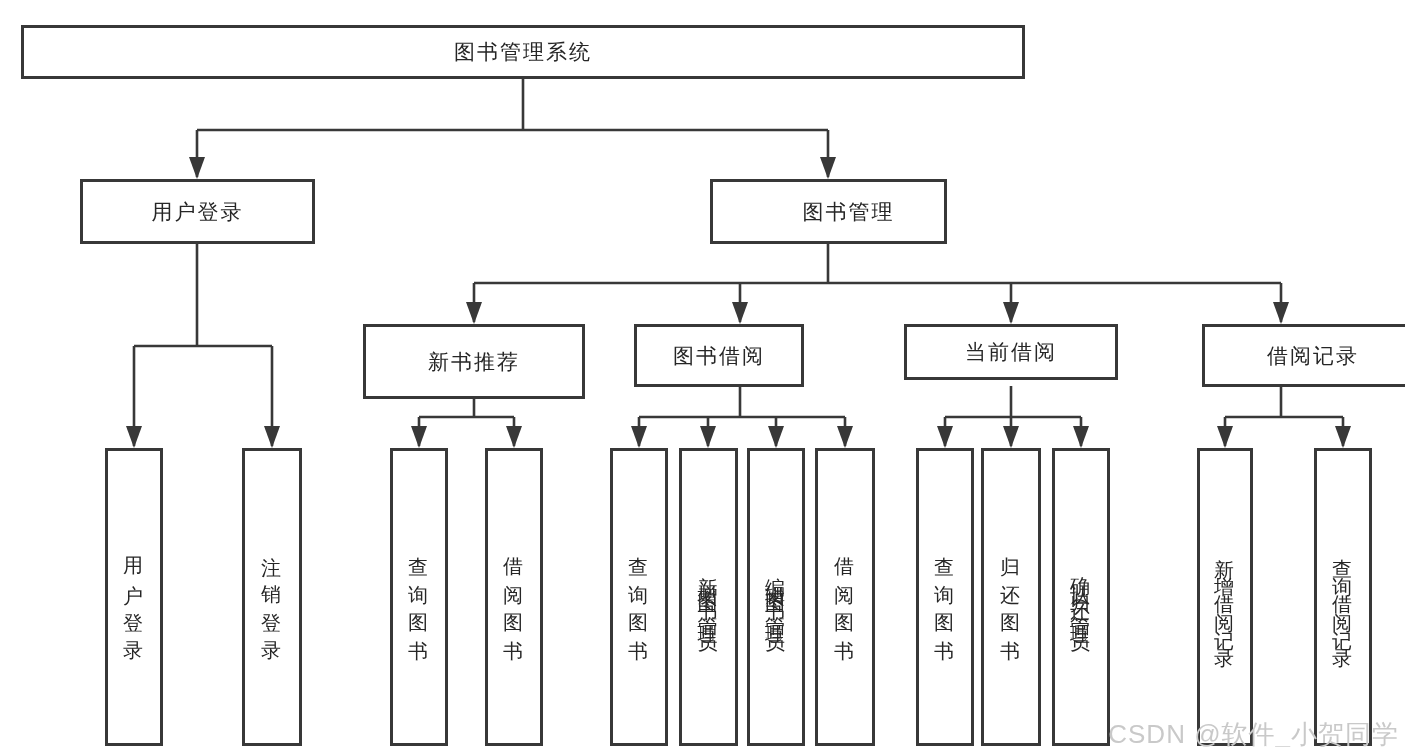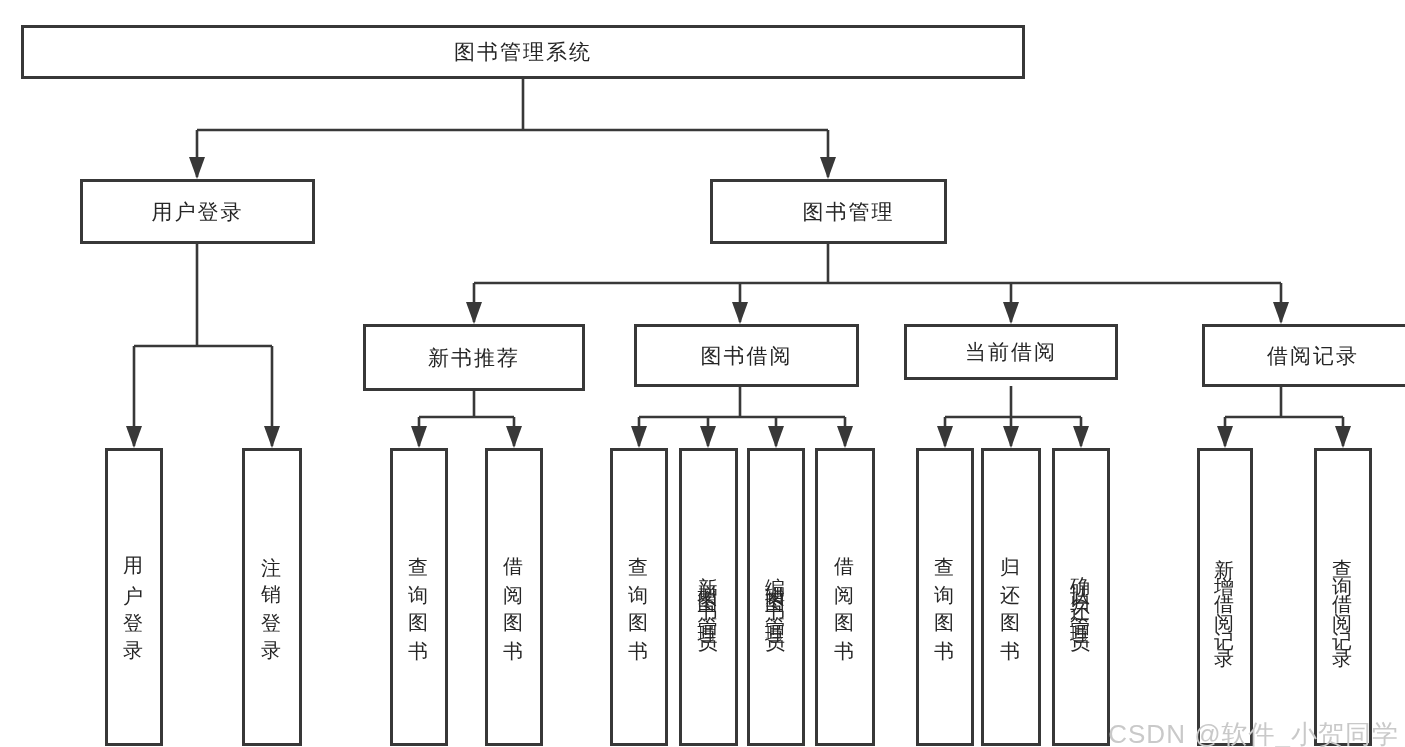--- a/index.html
+++ b/index.html
@@ -75,22 +75,22 @@
       <path d="M1225 437 l-8 -22 h16 z"></path>
       <path d="M1343 437 l-8 -22 h16 z"></path>
     </g>
   </svg>
 
   <div class="node hbox" style="left:21px;top:14px;width:1004px;height:54px;">图书管理系统</div>
 
   <div class="node hbox" style="left:80px;top:168px;width:235px;height:65px;">用户登录</div>
   <div class="node hbox" style="left:710px;top:168px;width:237px;height:65px;padding-left:40px;">图书管理</div>
 
-  <div class="node hbox" style="left:363px;top:313px;width:222px;height:67px;">新书推荐</div>
-  <div class="node hbox" style="left:634px;top:313px;width:225px;height:63px;">图书借阅</div>
+  <div class="node hbox" style="left:363px;top:313px;width:222px;height:75px;">新书推荐</div>
+  <div class="node hbox" style="left:634px;top:313px;width:170px;height:63px;">图书借阅</div>
   <div class="node hbox" style="left:904px;top:313px;width:214px;height:56px;">当前借阅</div>
   <div class="node hbox" style="left:1202px;top:313px;width:222px;height:63px;">借阅记录</div>
 
   <div class="node vbox sp4" style="left:105px;top:437px;width:58px;height:298px;">用户登录</div>
   <div class="node vbox sp4" style="left:242px;top:437px;width:60px;height:298px;">注销登录</div>
 
   <div class="node vbox sp4" style="left:390px;top:437px;width:58px;height:298px;">查询图书</div>
   <div class="node vbox sp4" style="left:485px;top:437px;width:58px;height:298px;">借阅图书</div>
 
   <div class="node vbox sp4" style="left:610px;top:437px;width:58px;height:298px;">查询图书</div>

